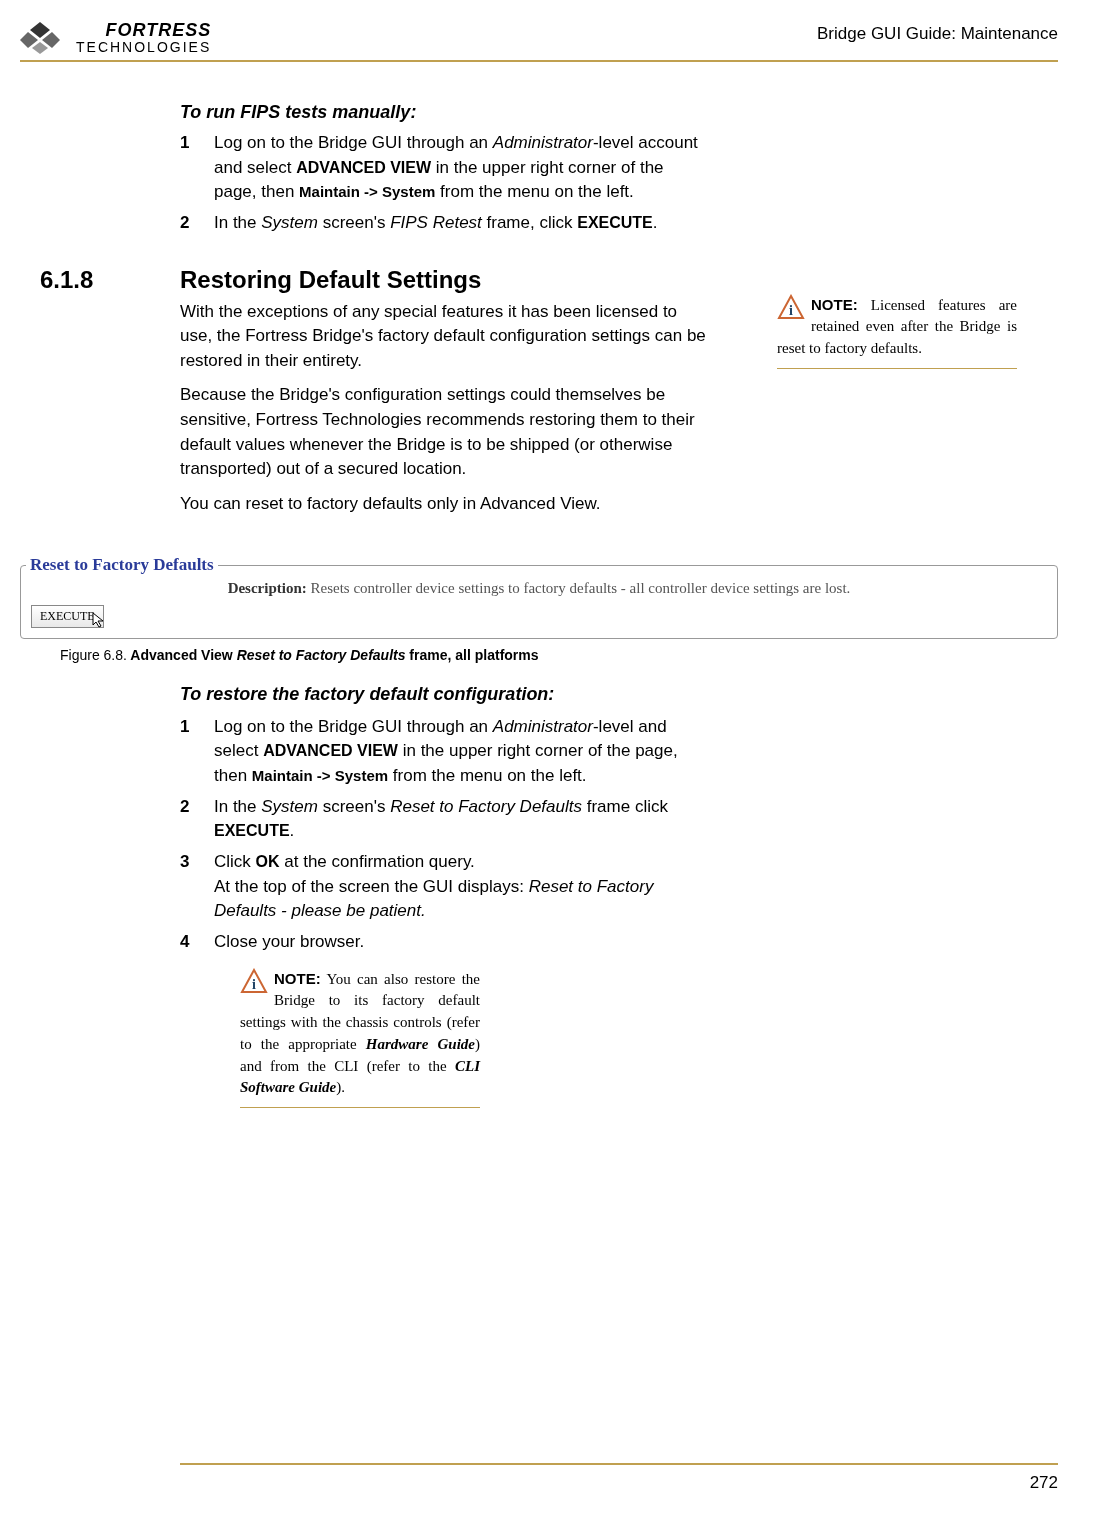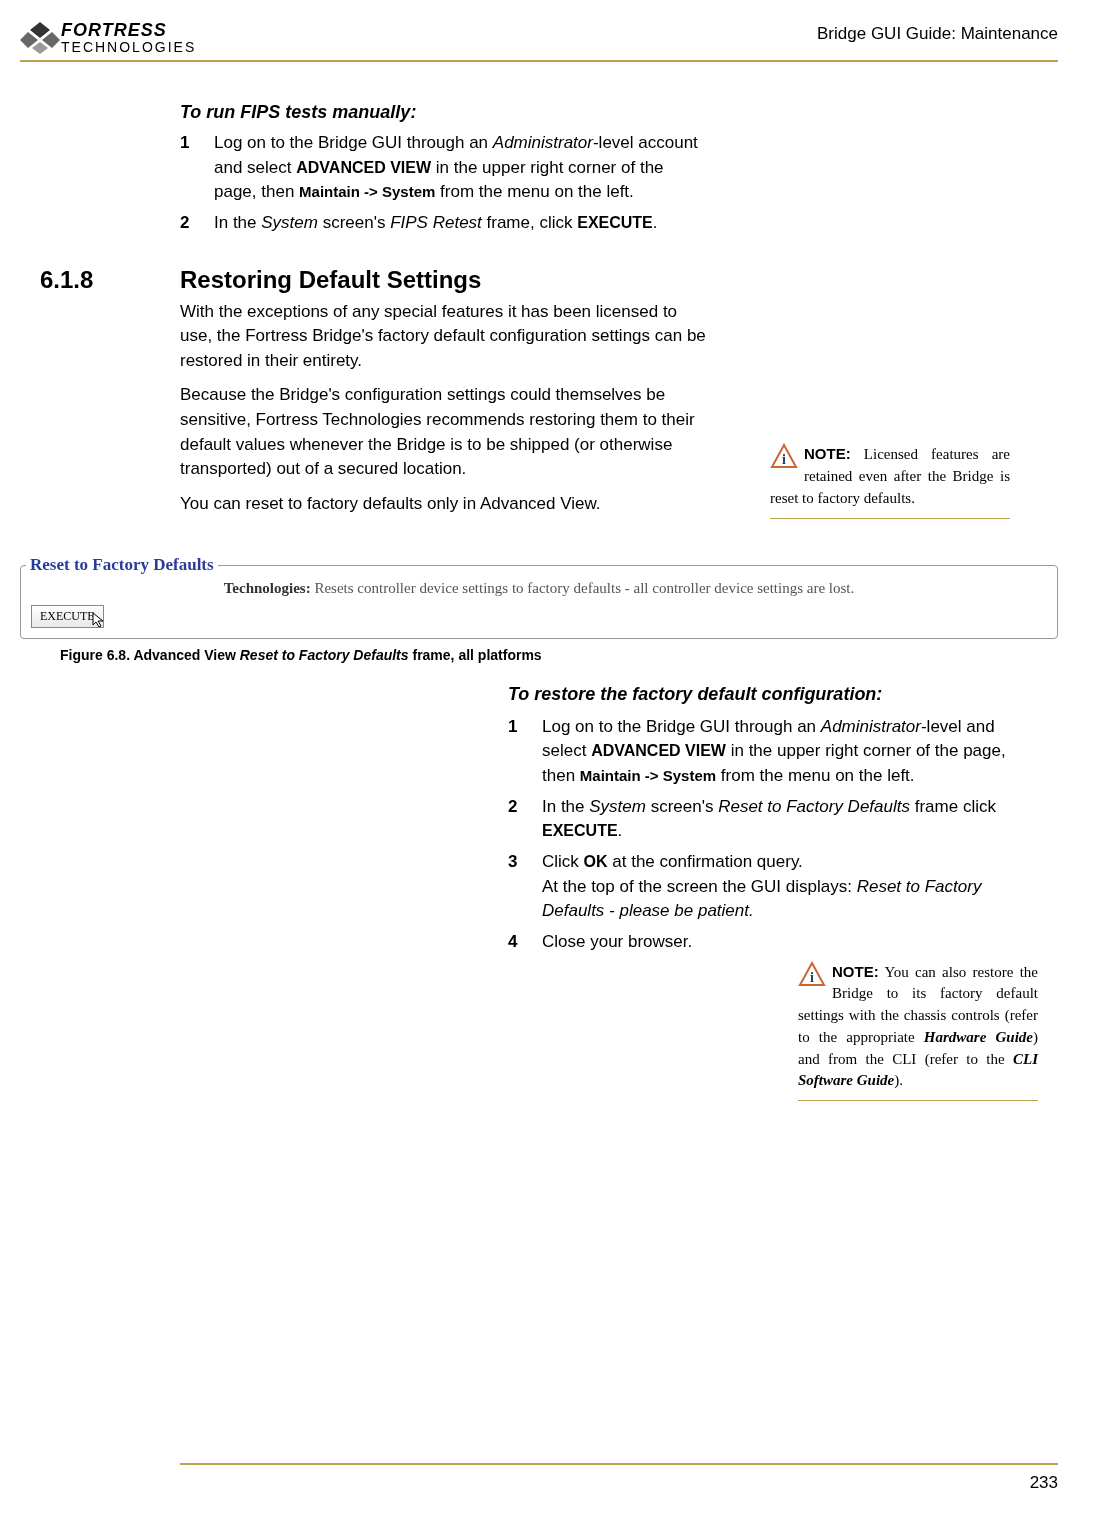--- a/index.html
+++ b/index.html
@@ -16,57 +16,57 @@
     position: relative;
     box-sizing: border-box;
     padding: 20px 60px 40px 20px;
   }
   .header-rule { border-top: 2px solid #c0a050; margin-top: 6px;}
   .header {
     display: flex;
     justify-content: space-between;
     align-items: flex-start;
   }
-  .logo-wrap { display:flex; align-items:center; gap:1px; }
+  .logo-wrap { display:flex; align-items:center; gap:16px;text-align:right; }
   .logo-mark svg { display:block; }
   .logo-text { display:flex; flex-direction:column; line-height:1; }
   .logo-text .t1 { font-weight:bold; font-style:italic; letter-spacing:1px; font-size:18px;}
   .logo-text .t2 { font-size:14px; letter-spacing:2px; margin-top:1px;}
   .header-right { font-size:17px; padding-top:4px;}
   
   .content { margin-left: 160px; margin-right: 20px; }
   .content-narrow { width: 530px; }
   .run-title { font-weight:bold; font-style:italic; font-size:18px; margin-top:40px;}
   .num-list { list-style:none; padding:0; margin:8px 0 0 0;}
   .num-list li { display:flex; margin-bottom:6px; font-size:17px; line-height:1.45;}
   .num-list .num { font-weight:bold; width:34px; flex-shrink:0;}
   .smallcaps { font-variant: small-caps; font-weight:bold; font-size:16px;}
   .smallbold { font-weight:bold; font-size:15px;}
   
   .sect-row { display:flex; align-items:flex-end; margin-top:30px;}
   .sect-num { width:160px; font-weight:bold; font-size:24px; padding-left:20px; box-sizing:border-box;}
   .sect-title { font-weight:bold; font-size:24px;}
   
-  .two-col { display:flex; align-items:flex-end; }
+  .two-col { display:flex; align-items:flex-start;gap:7px; }
   .leftcol { width:530px; font-size:17px; line-height:1.45;}
   .leftcol p { margin: 6px 0 10px 0;}
   .sidebar { width:240px; margin-left:60px; font-family: Georgia, 'Times New Roman', serif; font-size:15px; line-height:1.45; text-align:justify;}
   .note-icon { float:left; margin-right:6px;}
   .note-label { font-weight:bold; font-family: Arial, sans-serif;}
   .sidebar-rule { border:none; border-top:1px solid #c0a050; margin:8px 0;}
   
   .fieldset-block { margin: 18px 0 8px 0; }
   .fieldset-legend { color:#2a3b99; font-family:'Comic Sans MS', 'Segoe Script', cursive; font-weight:bold; font-size:17px; background:#fff; padding:0 4px; position:relative; top:10px; left:6px; display:inline-block;}
   .fieldset-box { border:1px solid #999; border-radius:4px; padding:14px 10px 10px 10px; background:#fff;}
   .desc-row { text-align:center; font-family:'Comic Sans MS','Segoe Script', cursive; color:#555; font-size:15px;}
   .desc-lbl { font-weight:bold; color:#333;}
   .exec-btn { display:inline-block; border:1px solid #888; background:linear-gradient(#fff,#e8e8e8); font-family:'Comic Sans MS','Segoe Script', cursive; font-size:12px; padding:3px 8px; margin-top:8px; cursor:pointer; position:relative;}
   .cursor-icon { position:absolute; right:-4px; bottom:-6px; font-size:16px; }
   .fig-caption { font-size:14px; margin:6px 0 0 40px;}
-  .fig-caption .fignum { font-weight:bold;}
+  .fig-caption .fignum { font-weight:normal;}
   
   .footer-block { position:absolute; bottom:30px; left:180px; right:60px;}
   .footer-rule { border:none; border-top:2px solid #c0a050;}
   .page-num { text-align:right; font-size:17px; margin-top:2px;}
 </style>
 </head>
 <body>
 
 <div class="page">
 
@@ -127,21 +127,21 @@
       </span>
       <span class="note-label">NOTE:</span><span> Licensed features are retained even after the Bridge is reset to factory defaults.</span>
       <hr class="sidebar-rule">
     </div>
   </div>
 
   <div class="fieldset-block">
     <span class="fieldset-legend">Reset to Factory Defaults</span>
     <div class="fieldset-box">
       <div class="desc-row">
-        <span class="desc-lbl">Technologies:</span><span> Resets controller device settings to factory defaults - all controller device settings are lost.</span>
+        <span class="desc-lbl">Description:</span><span> Resets controller device settings to factory defaults - all controller device settings are lost.</span>
       </div>
       <span class="exec-btn">
         <span>EXECUTE</span>
         <span class="cursor-icon">
           <svg width="16" height="18">
               <path d="M2 2 L2 14 L5 11 L8 16 L10 15 L7 10 L12 10 Z" fill="#fff" stroke="#000" stroke-width="1"></path>
             </svg>
         </span>
       </span>
     </div>
@@ -187,16 +187,16 @@
             <text x="14" y="21" text-anchor="middle" font-family="Georgia" font-weight="bold" font-size="14" fill="#246">i</text>
           </svg>
       </span>
       <span class="note-label">NOTE:</span><span> You can also restore the Bridge to its factory default settings with the chassis controls (refer to the appropriate </span><span style="font-style:italic; font-weight:bold">Hardware Guide</span><span>) and from the CLI (refer to the </span><span style="font-style:italic; font-weight:bold">CLI Software Guide</span><span>).</span>
       <hr class="sidebar-rule">
     </div>
   </div>
 
   <div class="footer-block">
     <hr class="footer-rule">
-    <div class="page-num">233</div>
+    <div class="page-num">272</div>
   </div>
 
 </div>
 
 </body></html>

